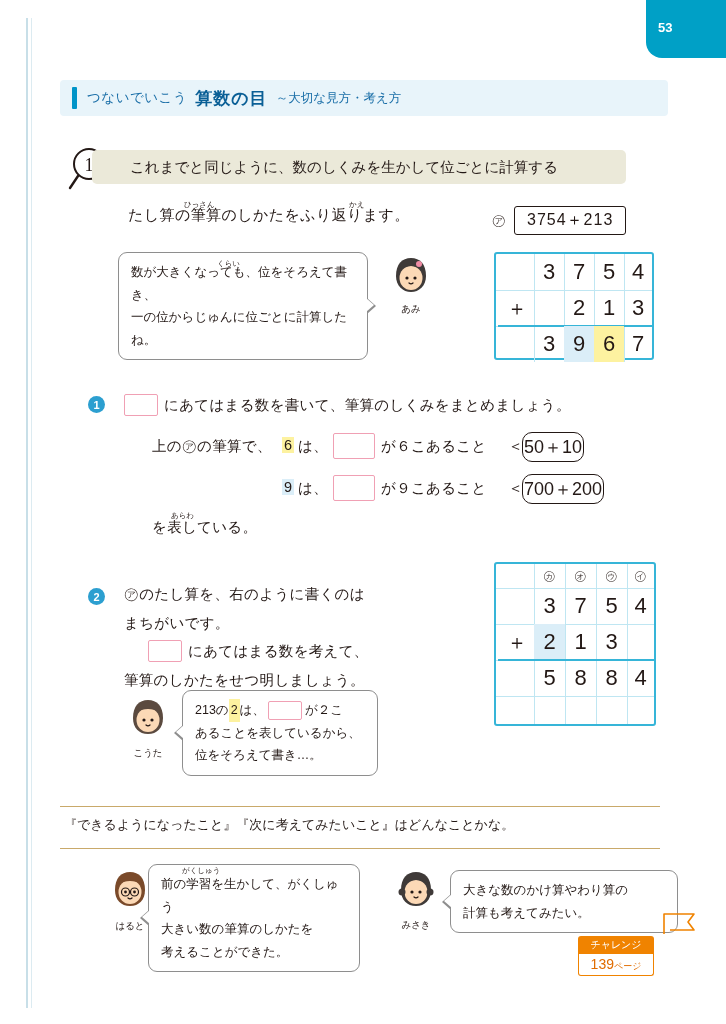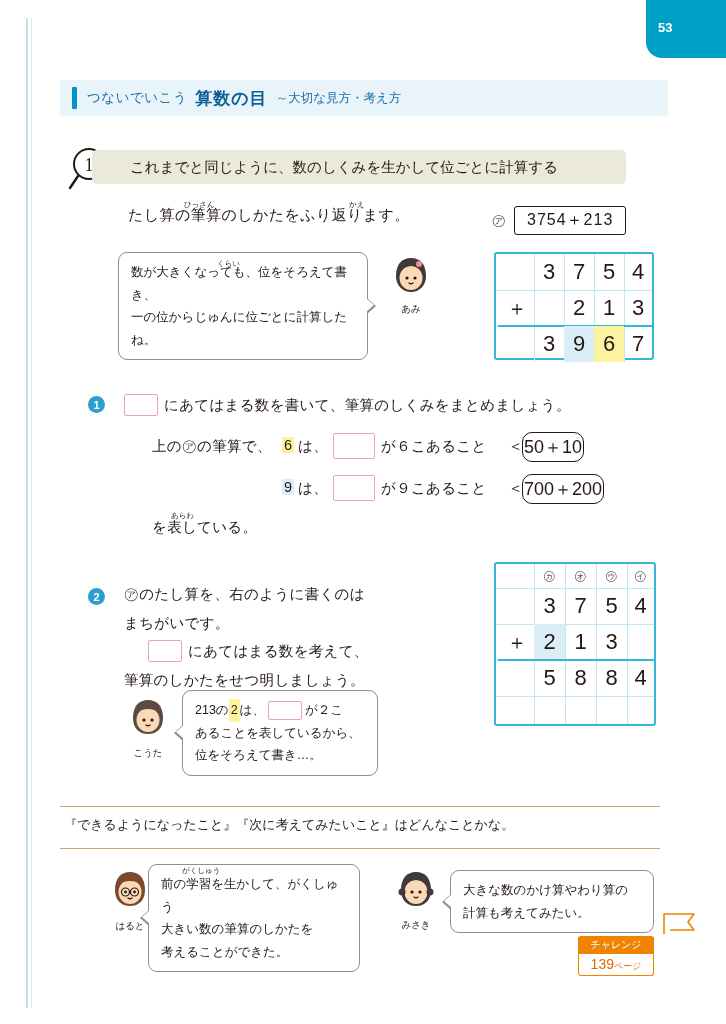--- a/index.html
+++ b/index.html
@@ -386,21 +386,21 @@
     <ellipse cx="24" cy="26" rx="11.5" ry="12" fill="#fcd9b6"></ellipse>
     <path d="M12 17c3-7 7-10 12-10s9 3 12 10c-4-2-8-3-12-3s-8 1-12 3z" fill="#3f3a38"></path>
     <circle cx="20" cy="26" r="1.6" fill="#231815"></circle>
     <circle cx="28" cy="26" r="1.6" fill="#231815"></circle>
     <path d="M22 31c1.3 1.2 2.7 1.2 4 0" stroke="#231815" stroke-width="1.2" fill="none" stroke-linecap="round"></path>
     <circle cx="10" cy="26" r="3.5" fill="#3f3a38"></circle>
     <circle cx="38" cy="26" r="3.5" fill="#3f3a38"></circle>
   </svg>
   <div class="face-cap">みさき</div>
 </div>
-<div style="position:absolute; left:450px; top:870px; width:204px;">
+<div style="position:absolute; left:450px; top:870px; width:228px;">
   <div class="bubble pointer-left">
     <div>大きな数のかけ算やわり算の</div>
     <div>計算も考えてみたい。</div>
   </div>
 </div>
 
 <svg class="flag-icon" width="44" height="30" viewBox="0 0 44 30">
   <path d="M4 26 L4 6 L34 6 L28 14 L34 22 L10 22" fill="none" stroke="#f08300" stroke-width="1.6" stroke-linejoin="round"></path>
 </svg>
 <div class="challenge">

